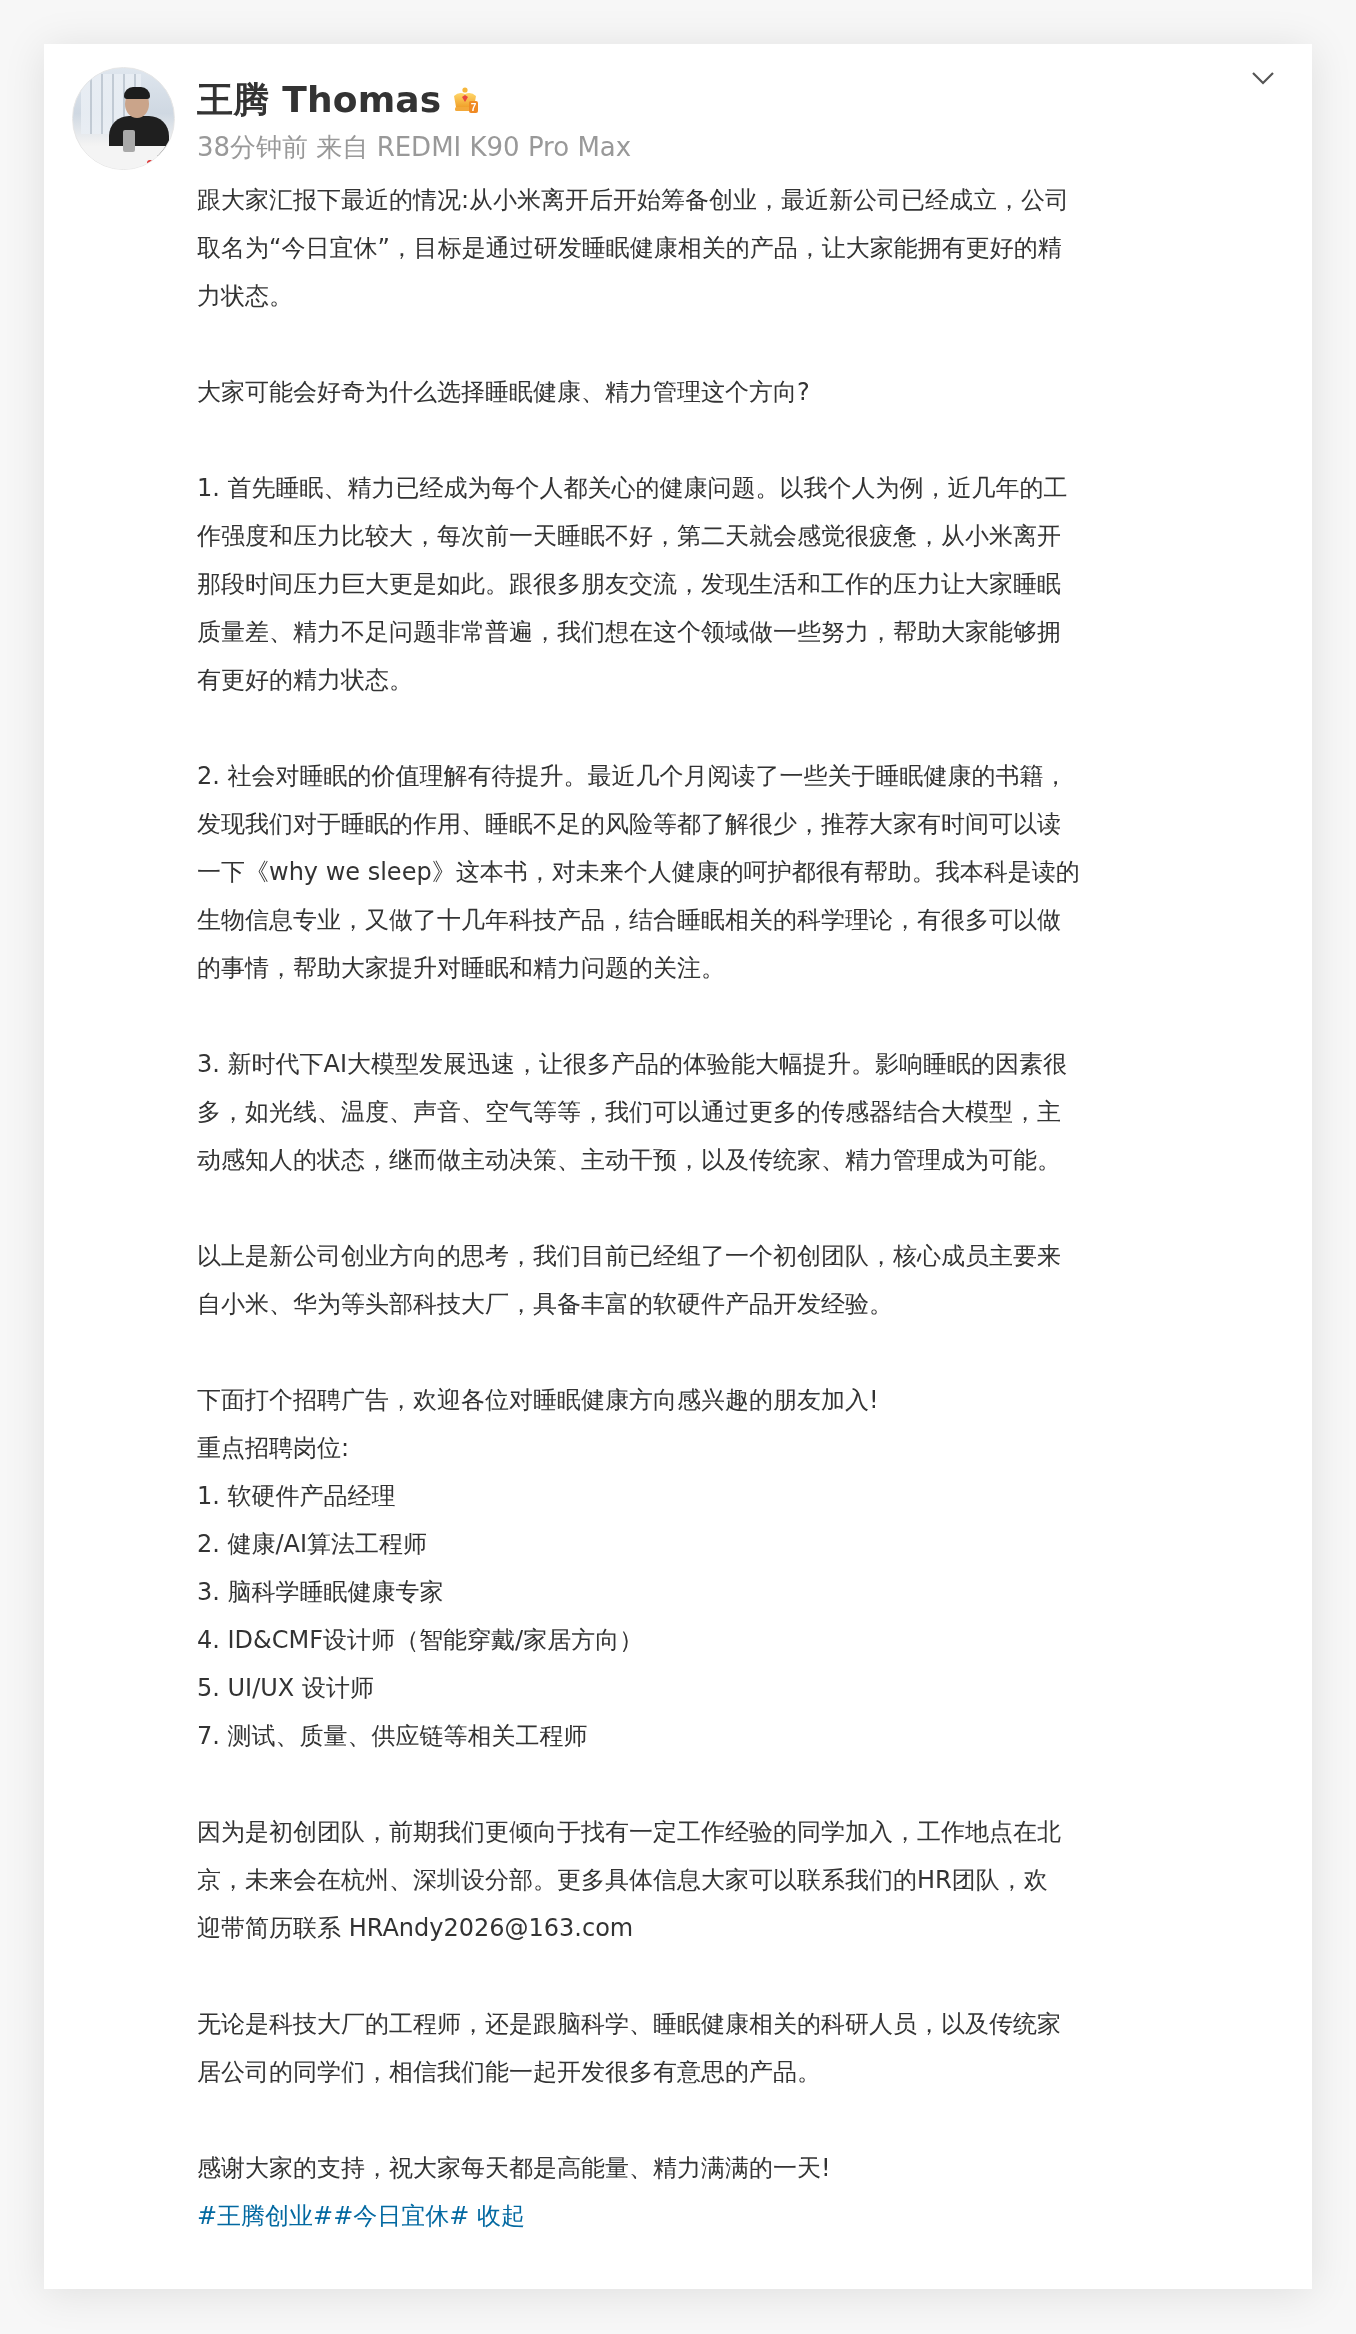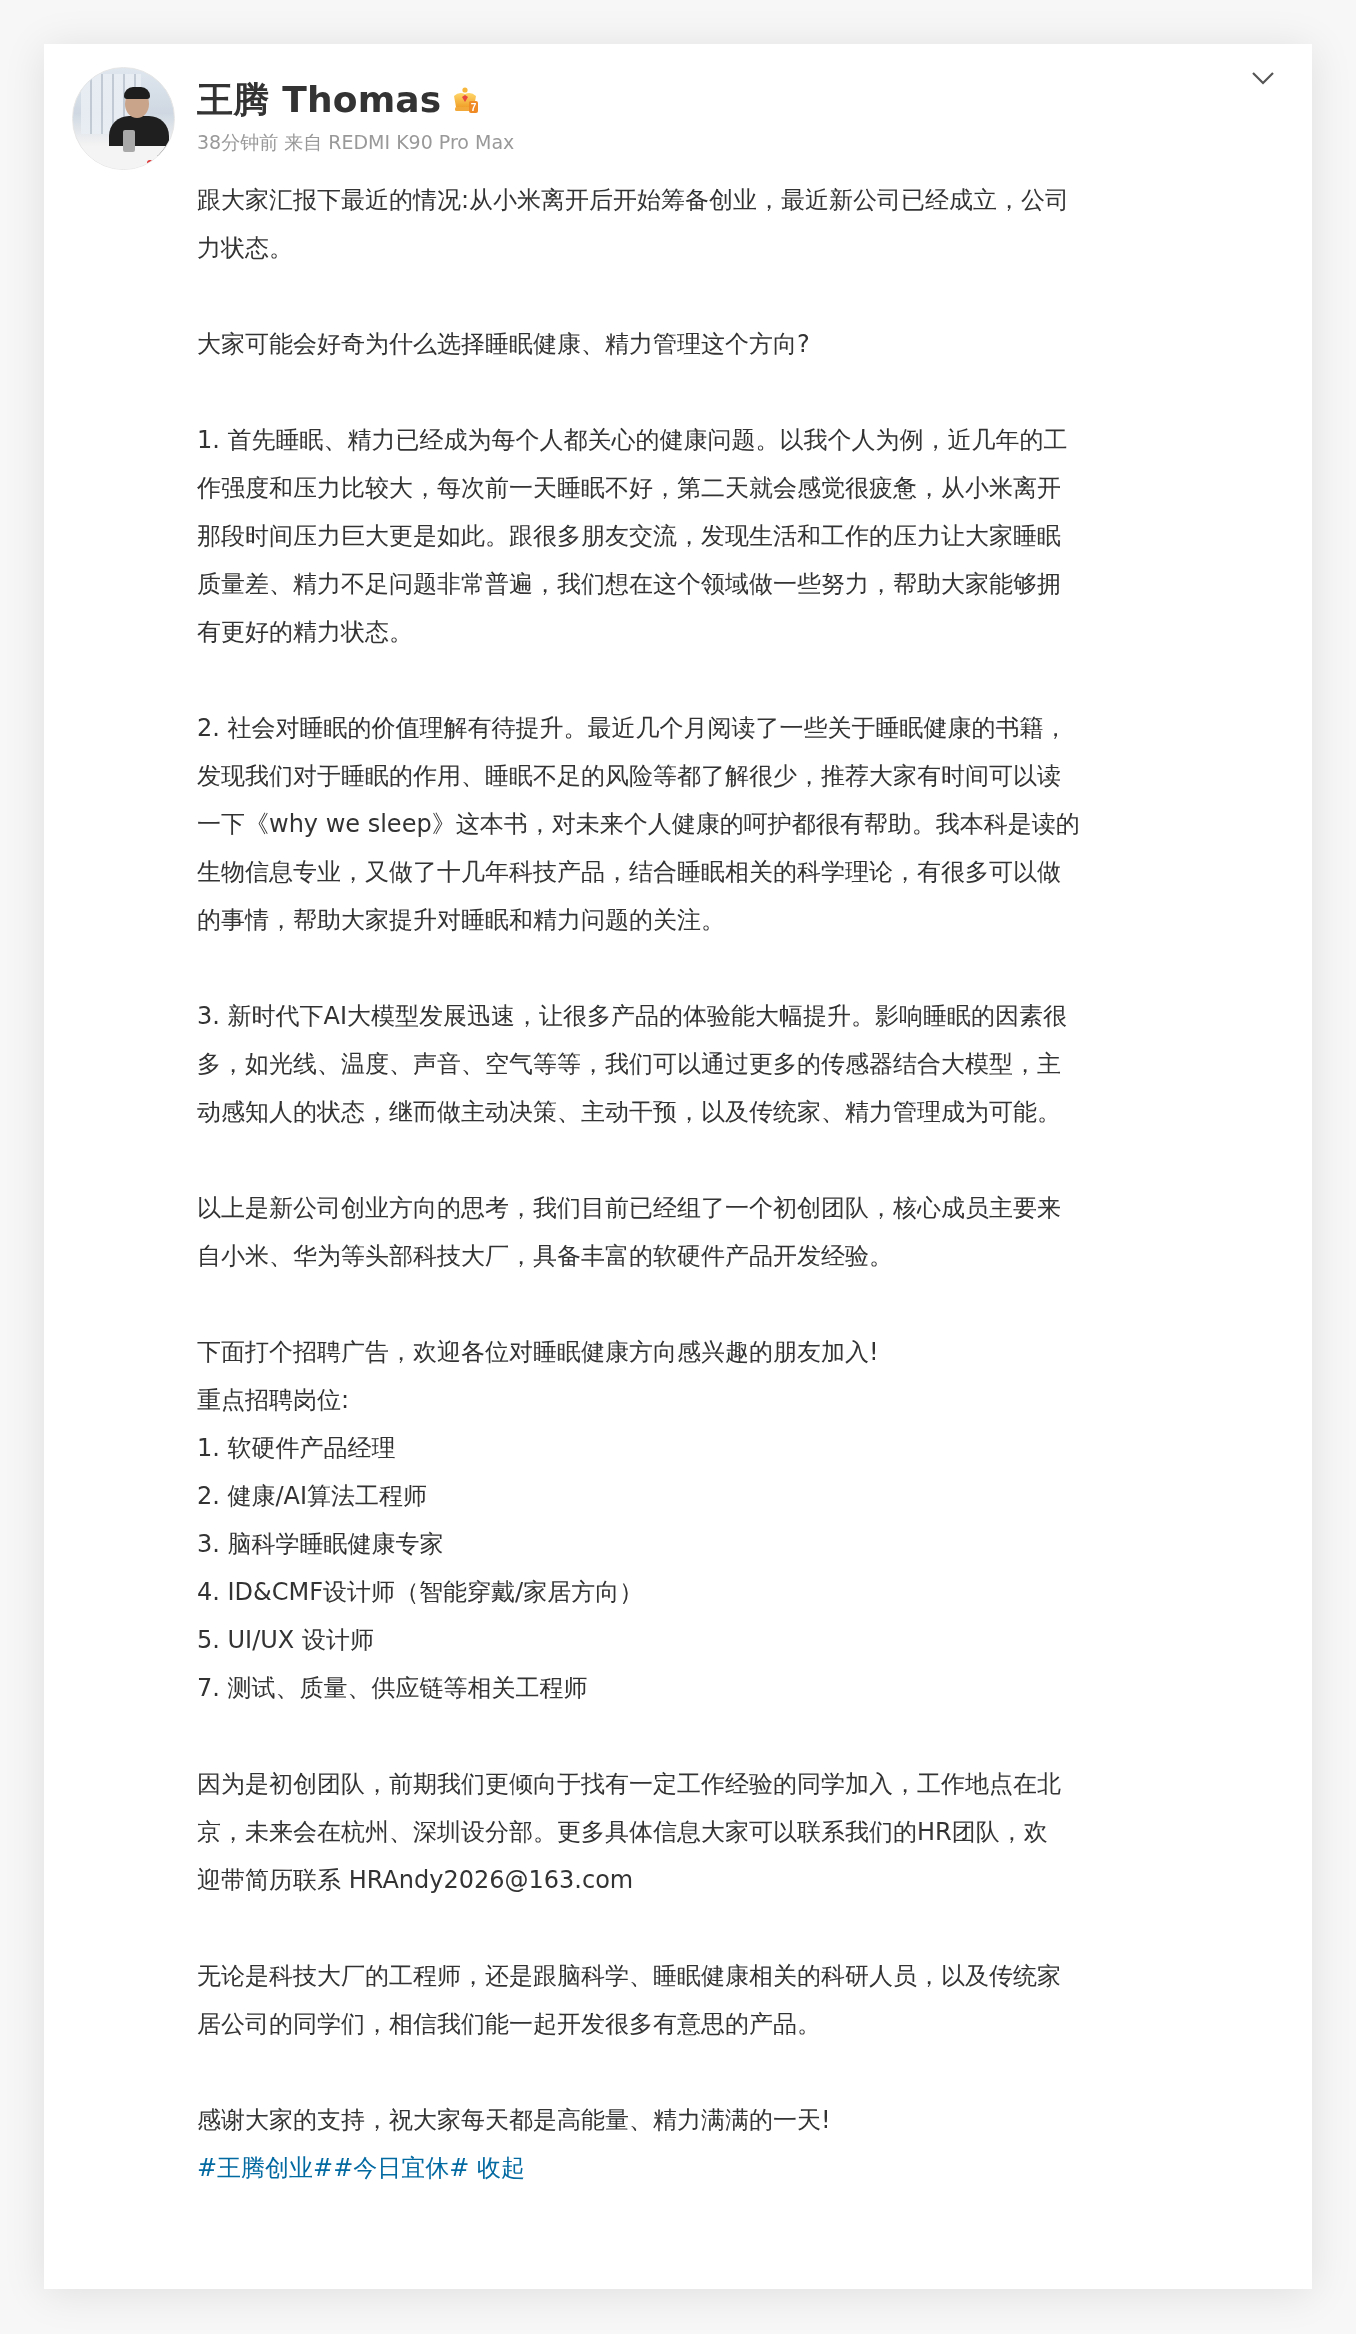--- a/index.html
+++ b/index.html
@@ -22,21 +22,21 @@
   .avatar .person-head { position:absolute; left:52px; top:22px; width:24px; height:28px; border-radius:50%; background:#caa48a; }
   .avatar .hair { position:absolute; left:51px; top:19px; width:26px; height:12px; border-radius:12px 12px 4px 4px; background:#1d1d1d; }
   .avatar .person-body { position:absolute; left:36px; top:48px; width:60px; height:40px; border-radius:20px 20px 4px 4px; background:#1f1f1f; }
   .avatar .table { position:absolute; left:0; top:78px; width:103px; height:25px; background:#f4f4f4; }
   .avatar .cup { position:absolute; left:50px; top:62px; width:12px; height:22px; background:#a9a9a9; border-radius:2px; }
   .avatar .dot { position:absolute; left:74px; top:92px; width:6px; height:6px; border-radius:50%; background:#d33; }
 
   .name-row { position:absolute; left:153px; top:36px; height:40px; display:flex; align-items:center; }
   .name { font-size:36px; font-weight:bold; color:#333333; letter-spacing:0.2px; }
   .crown { margin-left:10px; width:28px; height:28px; position:relative; }
-  .meta { position:absolute; left:153px; top:86px; font-size:19px; color:#999999; white-space:pre; }
+  .meta { position:absolute; left:153px; top:86px; font-size:26px; color:#999999; white-space:pre; }
   .chev { position:absolute; left:1205px; top:24px; width:28px; height:22px; cursor:pointer; }
 
   .body { position:absolute; left:153px; top:132px; width:1090px; font-size:24px; line-height:48px; color:#333333; }
   .line { display:block; height:48px; white-space:pre; }
   .tags { color:#0369a1; }
   .tag, .collapse { cursor:pointer; }
 </style>
 </head>
 <body>
 
@@ -76,20 +76,21 @@
 
   <div class="chev">
     <svg width="28" height="22" viewBox="0 0 28 22">
       <polyline points="4,5 14,15 24,5" fill="none" stroke="#555555" stroke-width="2.2"></polyline>
     </svg>
   </div>
 
   <div class="body" id="post-body">
 
   <span class="line">跟大家汇报下最近的情况:从小米离开后开始筹备创业，最近新公司已经成立，公司</span>
+      <span class="line">取名为“今日宜休”，目标是通过研发睡眠健康相关的产品，让大家能拥有更好的精</span>
       <span class="line">力状态。</span>
       <span class="line"></span>
       <span class="line">大家可能会好奇为什么选择睡眠健康、精力管理这个方向?</span>
       <span class="line"></span>
       <span class="line">1. 首先睡眠、精力已经成为每个人都关心的健康问题。以我个人为例，近几年的工</span>
       <span class="line">作强度和压力比较大，每次前一天睡眠不好，第二天就会感觉很疲惫，从小米离开</span>
       <span class="line">那段时间压力巨大更是如此。跟很多朋友交流，发现生活和工作的压力让大家睡眠</span>
       <span class="line">质量差、精力不足问题非常普遍，我们想在这个领域做一些努力，帮助大家能够拥</span>
       <span class="line">有更好的精力状态。</span>
       <span class="line"></span>

